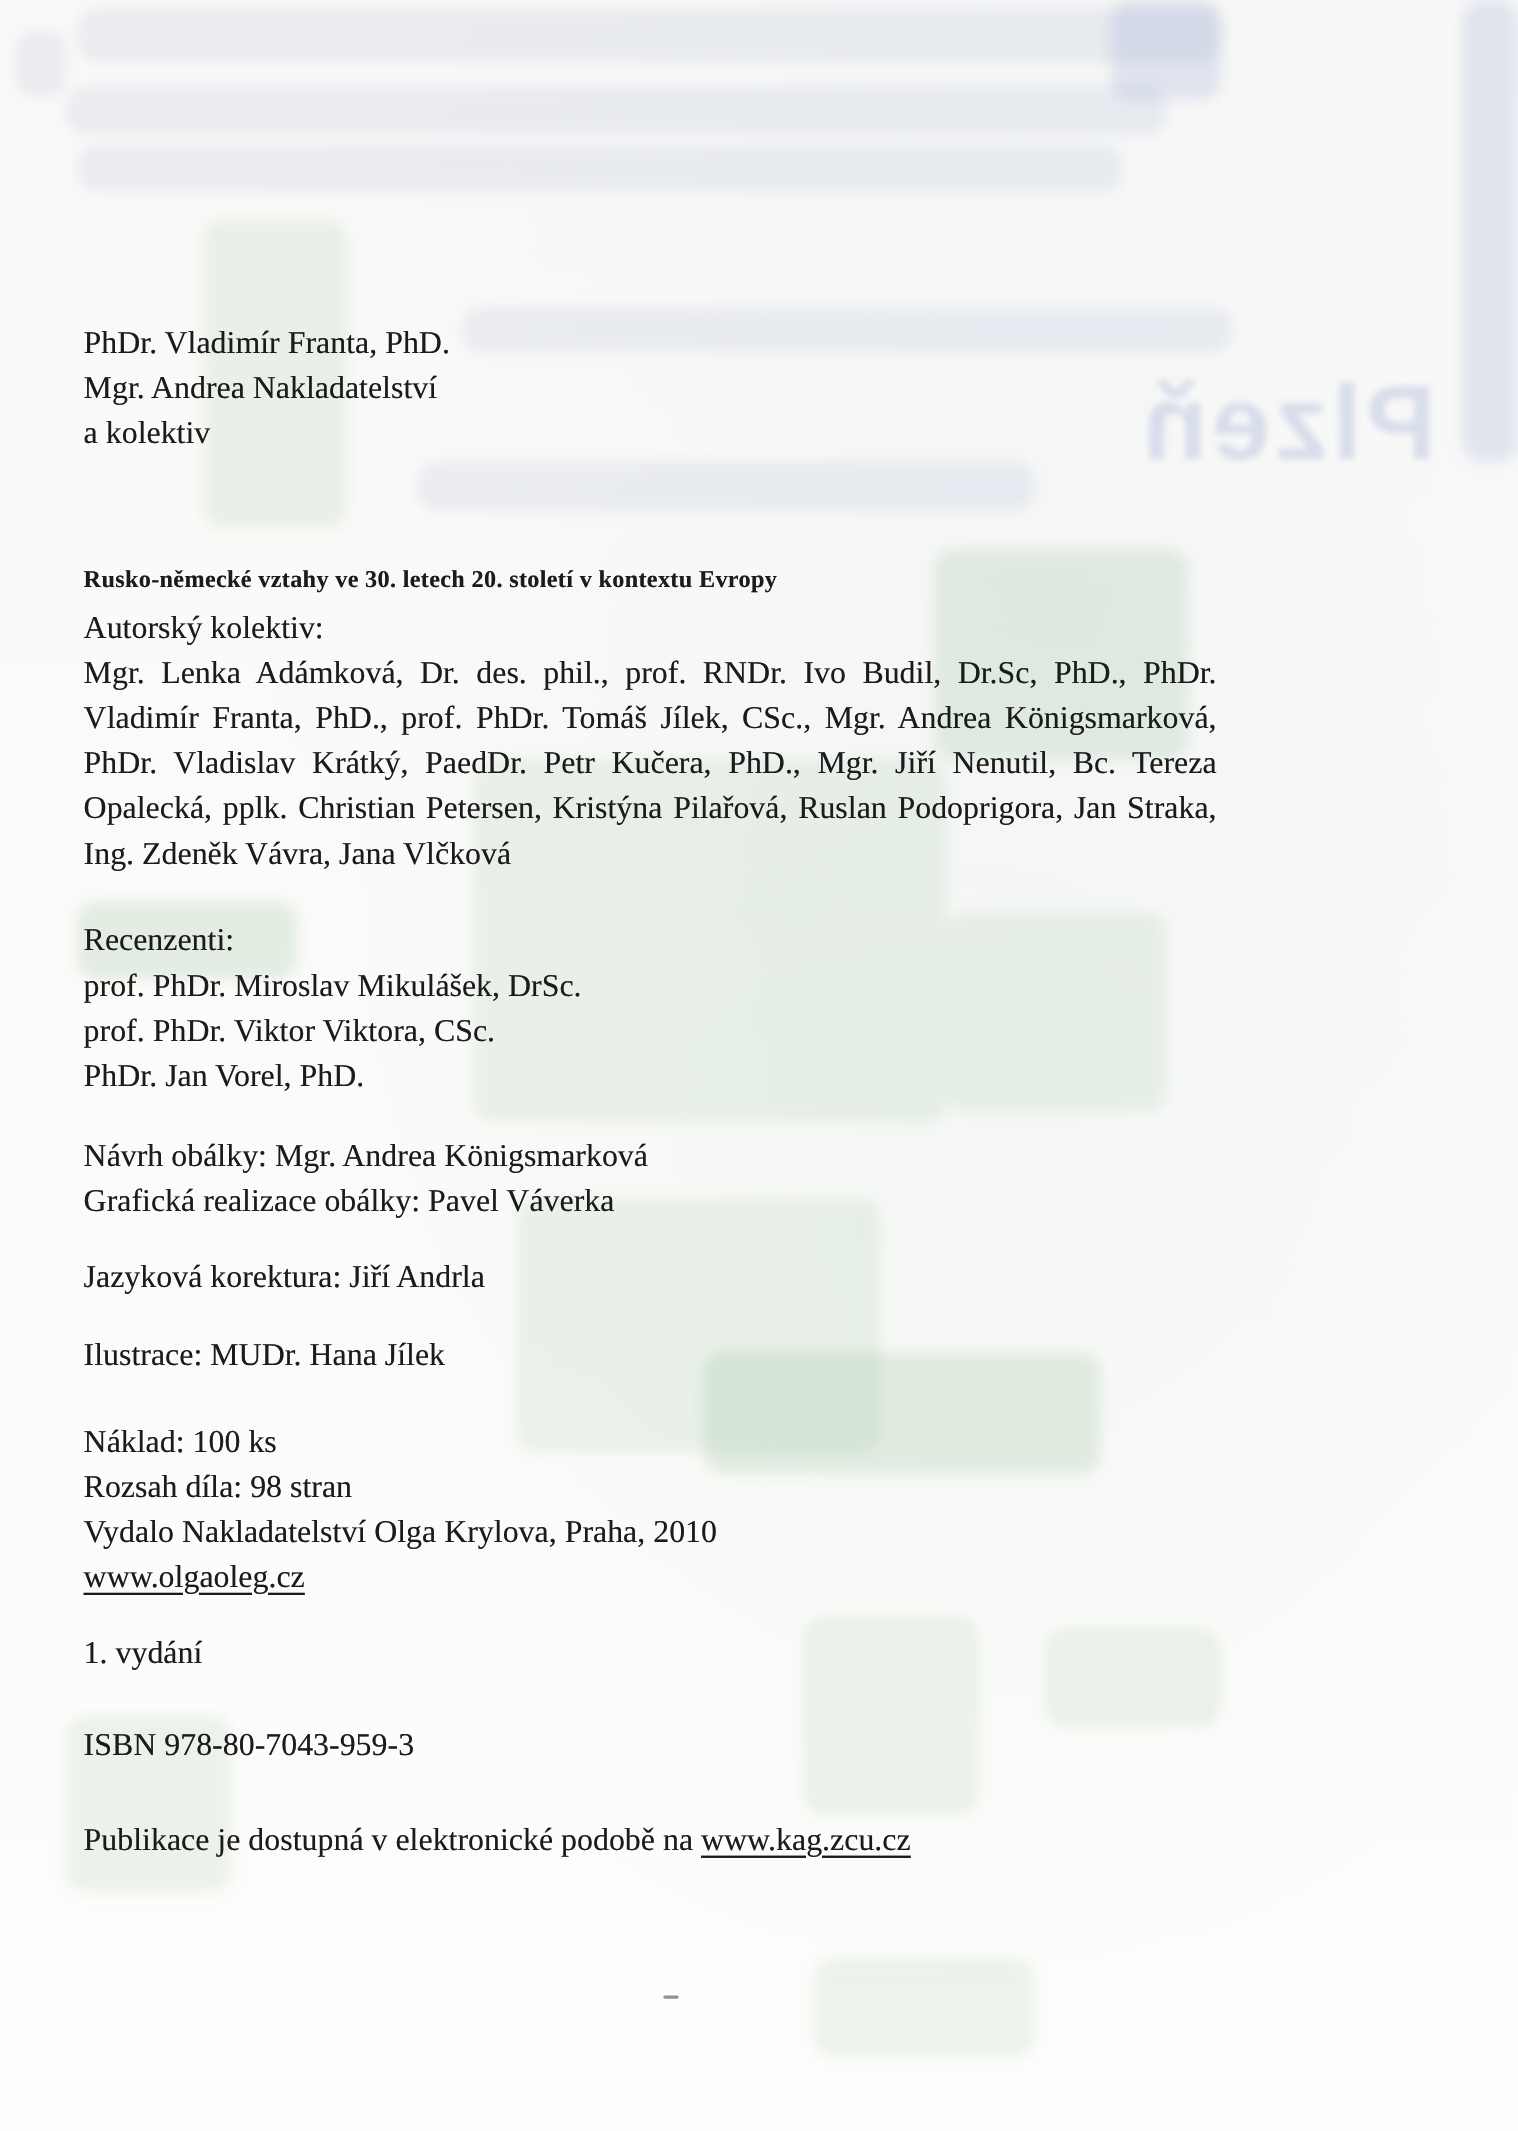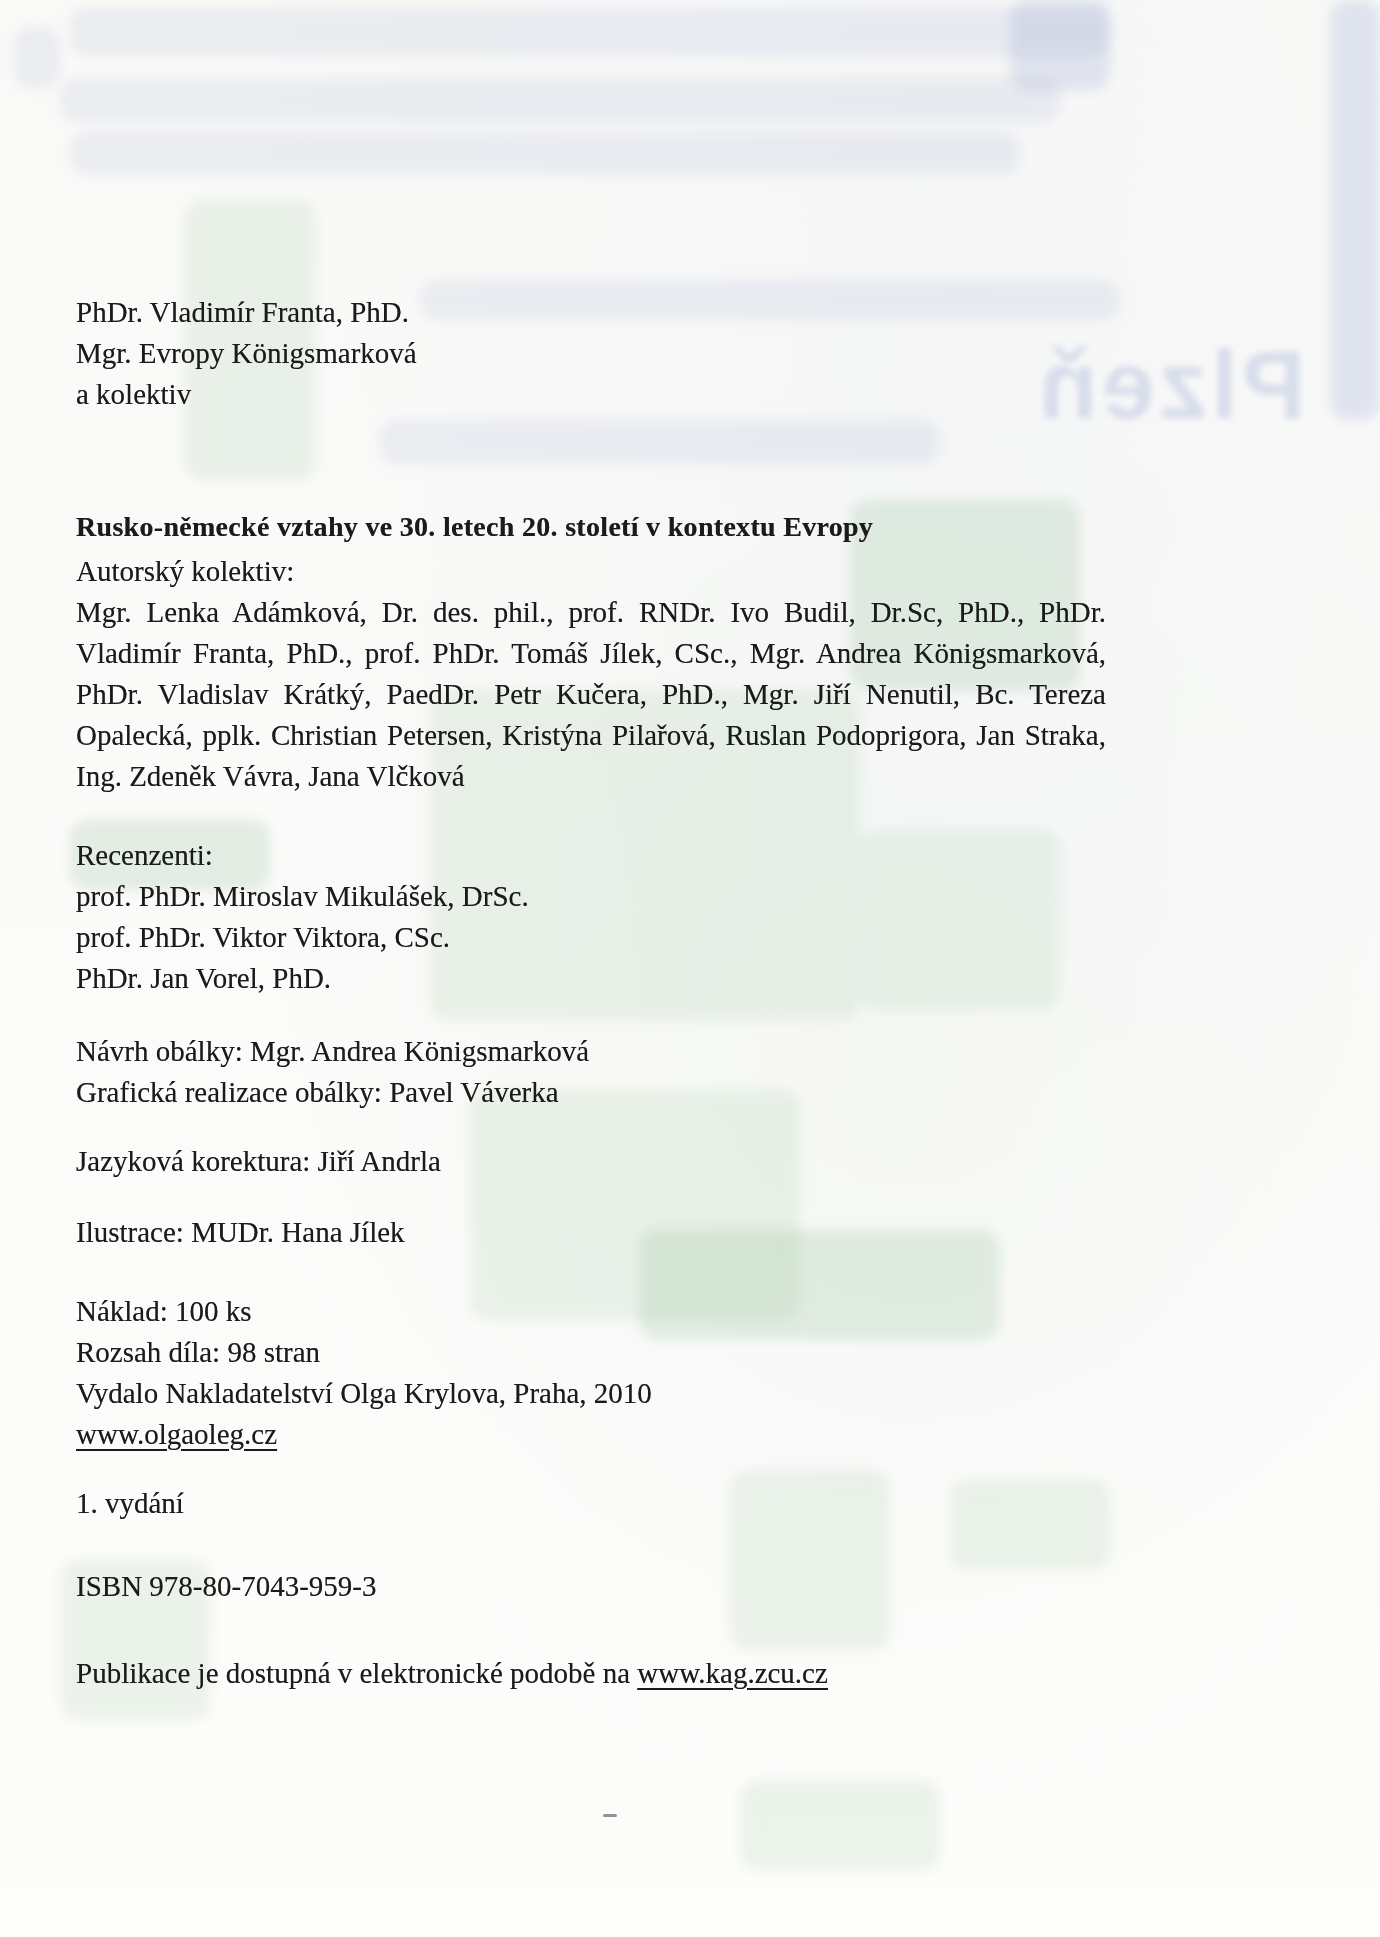--- a/index.html
+++ b/index.html
@@ -53,21 +53,21 @@
     top: 292px;
     width: 1030px;
     font-size: 29px;
     line-height: 41px;
     
     text-shadow: 0 0 0.6px rgba(20,20,20,0.55);
   }
   .block { margin: 0; }
   .title {
     margin-top: 88px;
-    font-size: 28px;
+    font-size: 22px;
     font-weight: bold;
     line-height: 48px;
     letter-spacing: 0.3px;
   }
   .authors-heading { }
   .authors-paragraph { text-align: justify; }
   .reviewers-heading { margin-top: 38px; }
   .proofreading-line { margin-top: 28px; }
   .cover-block { margin-top: 32px; }
   .illustrations-line { margin-top: 30px; }
@@ -118,21 +118,21 @@
 <div class="ghost ghost-green" style="left:740px; top:1780px; width:200px;  height:90px;"></div>
 
 <div class="ghost-text" style="left:1035px; top:330px;">Plzeň</div>
 
 <div class="stray-mark"></div>
 
 <div class="content">
 
   <div class="block">
     <div>PhDr. Vladimír Franta, PhD.</div>
-    <div>Mgr. Evropy Königsmarková</div>
+    <div>Mgr. Andrea Nakladatelství</div>
     <div>a kolektiv</div>
   </div>
 
   <div class="block title">Rusko-německé vztahy ve 30. letech 20. století v kontextu Evropy</div>
 
   <div class="block authors-heading">Autorský kolektiv:</div>
   <div class="block authors-paragraph">Mgr. Lenka Adámková, Dr. des. phil., prof. RNDr. Ivo Budil, Dr.Sc, PhD., PhDr. Vladimír Franta, PhD., prof. PhDr. Tomáš Jílek, CSc., Mgr. Andrea Königsmarková, PhDr. Vladislav Krátký, PaedDr. Petr Kučera, PhD., Mgr. Jiří Nenutil, Bc. Tereza Opalecká, pplk. Christian Petersen, Kristýna Pilařová, Ruslan Podoprigora, Jan Straka, Ing. Zdeněk Vávra, Jana Vlčková</div>
 
   <div class="block reviewers-heading">Recenzenti:</div>
   <div class="block">

